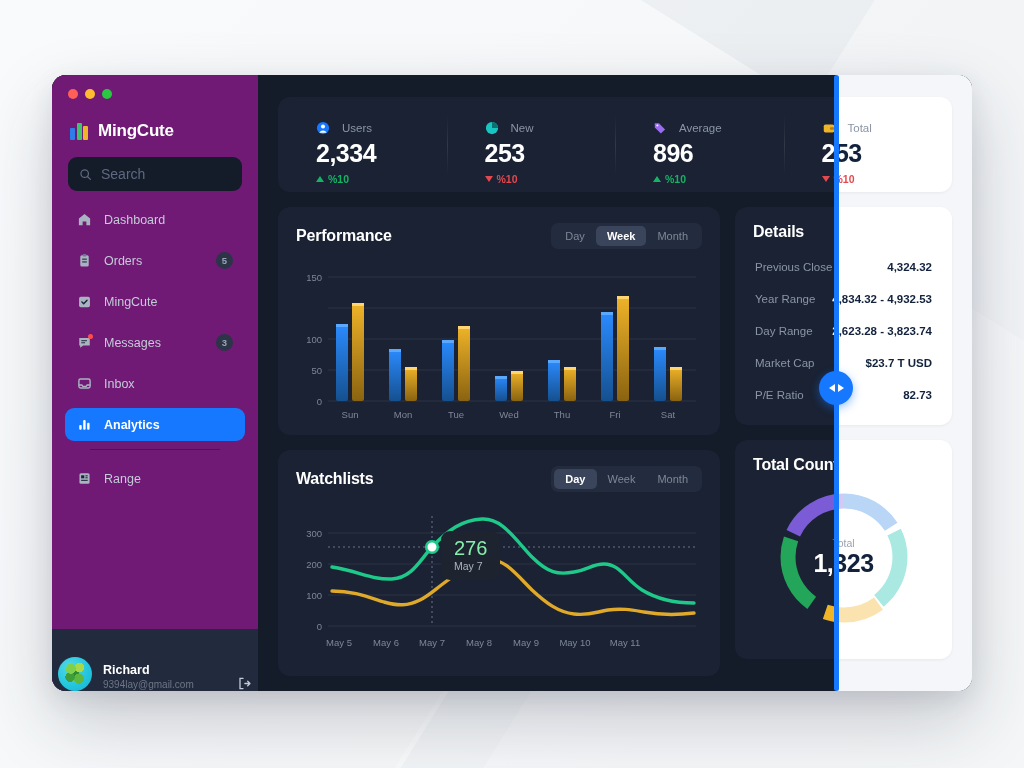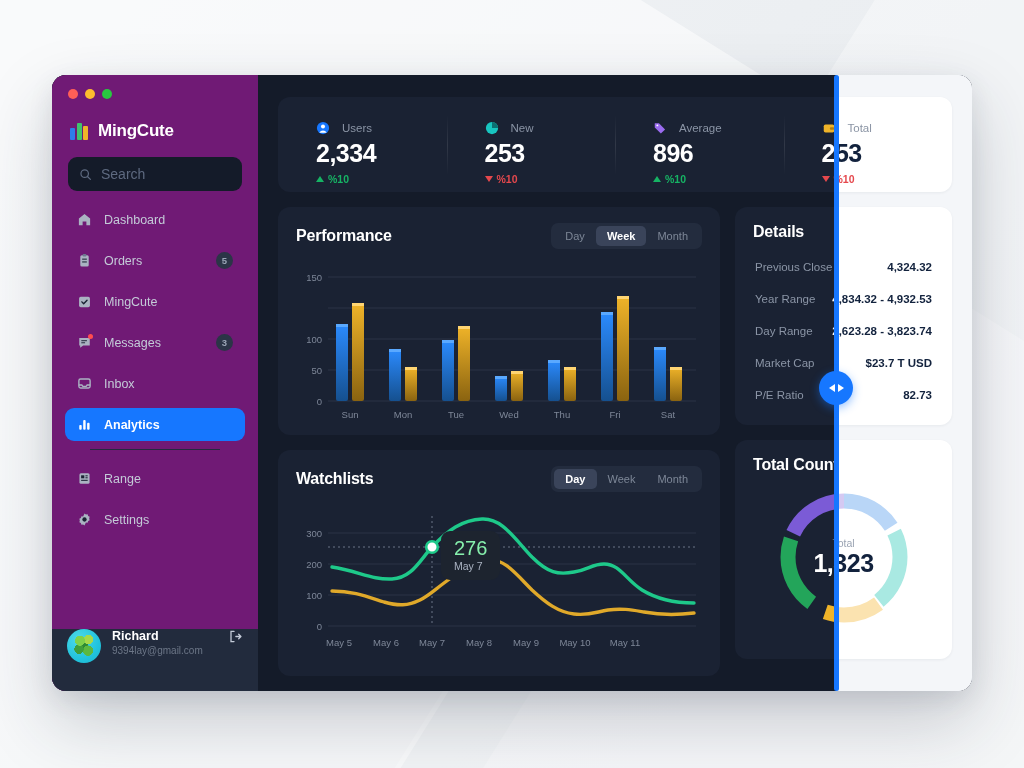--- a/index.html
+++ b/index.html
@@ -80,21 +80,21 @@
   .badge {
     margin-left:auto; min-width:17px; height:17px; border-radius:50%;
     background:#2b3547; color:#9aa5b6; font-size:9.5px;
     display:flex; align-items:center; justify-content:center; font-weight:600;
   }
   .reddot { position:absolute; right:-1px; top:-1px; width:5px; height:5px; border-radius:50%; background:#ff4d4f; }
   .nav-sep { height:1px; background:#232c3e; margin: 4px 25px 12px 25px; }
 
   .profile {
     margin-top:auto; background:#222b3d; height: 62px;
-    display:flex; align-items:flex-start; gap:11px; padding: 0 15px;
+    display:flex; align-items:flex-end; gap:11px; padding: 0 6px;
   }
   .avatar {
     width: 34px; height:34px; border-radius:50%; flex:0 0 34px;
     background: radial-gradient(circle at 35% 30%, #4fd8e8 0%, #22c4dd 60%, #1bb3cf 100%);
     position:relative; overflow:hidden;
   }
   .avatar::before {
     content:''; position:absolute; left:7px; top:6px; width:20px; height:23px;
     background:
       radial-gradient(circle at 30% 25%, #7fd14b 0 22%, transparent 23%),
@@ -281,29 +281,20 @@
           <span class="nav-ico">
               <svg width="15" height="15" viewBox="0 0 16 16">
                 <rect x="2.6" y="2.4" width="10.8" height="11.2" rx="1.6" fill="#aab3c2"></rect>
                 <rect x="4.4" y="4.6" width="3.4" height="3.2" fill="#1a2233"></rect>
                 <rect x="4.4" y="9.4" width="7" height="1.1" fill="#1a2233"></rect>
                 <rect x="9" y="4.6" width="2.4" height="1.1" fill="#1a2233"></rect>
                 <rect x="9" y="6.7" width="2.4" height="1.1" fill="#1a2233"></rect>
               </svg>
             </span>
           <span class="nav-label">Range</span>
-        </div>
-        <div class="nav-item">
-          <span class="nav-ico">
-              <svg width="15" height="15" viewBox="0 0 16 16">
-                <path d="M8 1.6l1.5 1.1 1.8-.3.6 1.8 1.6.9-.5 1.8.5 1.8-1.6.9-.6 1.8-1.8-.3L8 14.4l-1.5-1.1-1.8.3-.6-1.8-1.6-.9.5-1.8-.5-1.8 1.6-.9.6-1.8 1.8.3z" fill="#aab3c2"></path>
-                <circle cx="8" cy="8" r="2.3" fill="#1a2233"></circle>
-              </svg>
-            </span>
-          <span class="nav-label">Settings</span>
         </div>
       </div>
       <div class="profile">
         <div class="avatar"></div>
         <div>
           <div class="p-name">Richard</div>
           <div class="p-mail">9394lay@gmail.com</div>
         </div>
         <svg class="logout" viewBox="0 0 16 16">
             <path d="M6.4 2.6H3.2v10.8h3.2" fill="none" stroke="#c4cbd8" stroke-width="1.4" stroke-linecap="round"></path>

